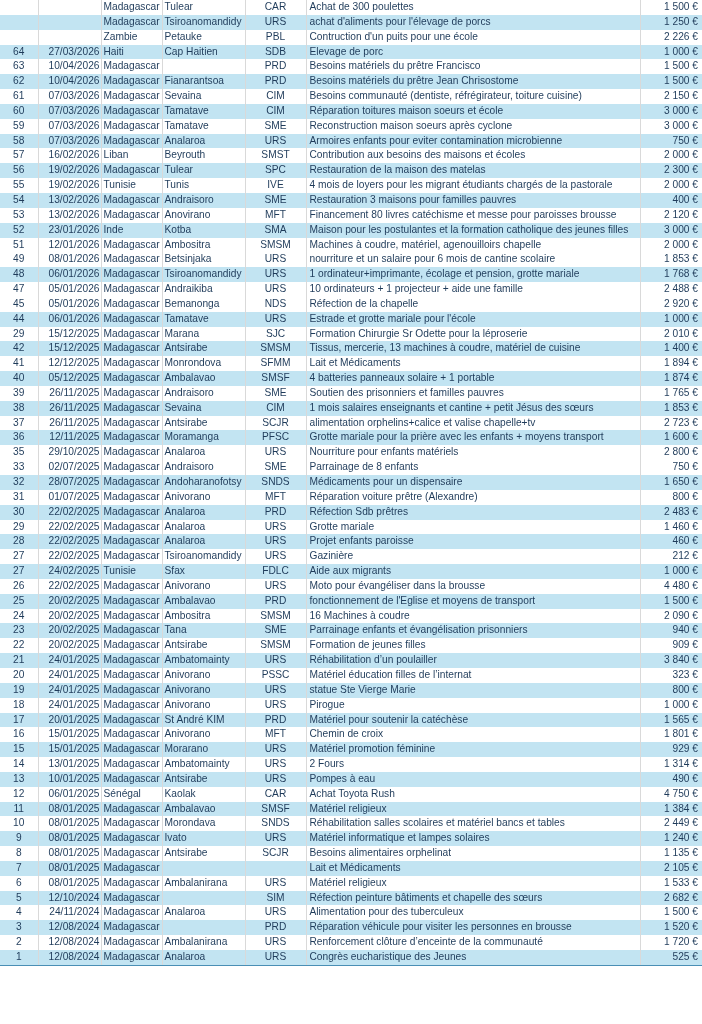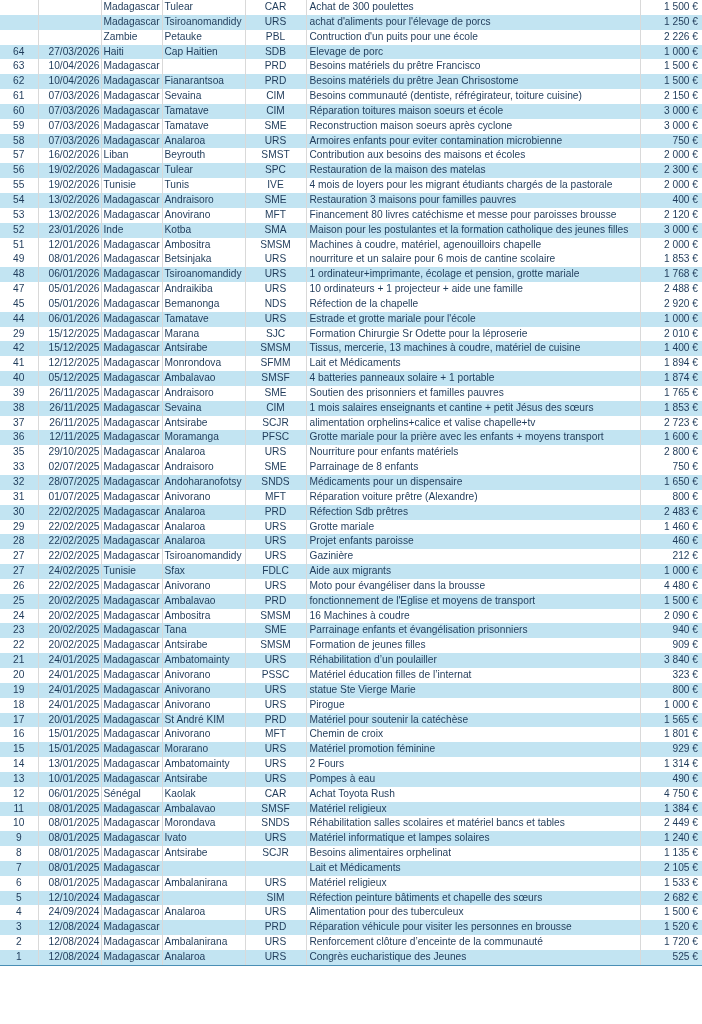--- a/index.html
+++ b/index.html
@@ -593,21 +593,21 @@
         <td class="num">5</td>
         <td class="date">12/10/2024</td>
         <td class="country">Madagascar</td>
         <td class="city"></td>
         <td class="code">SIM</td>
         <td class="desc">Réfection peinture bâtiments et chapelle des sœurs</td>
         <td class="amt">2 682 €</td>
       </tr>
       <tr class="even">
         <td class="num">4</td>
-        <td class="date">24/09/2024</td>
+        <td class="date">24/11/2024</td>
         <td class="country">Madagascar</td>
         <td class="city">Analaroa</td>
         <td class="code">URS</td>
         <td class="desc">Alimentation pour des tuberculeux</td>
         <td class="amt">1 500 €</td>
       </tr>
       <tr class="odd">
         <td class="num">3</td>
         <td class="date">12/08/2024</td>
         <td class="country">Madagascar</td>

